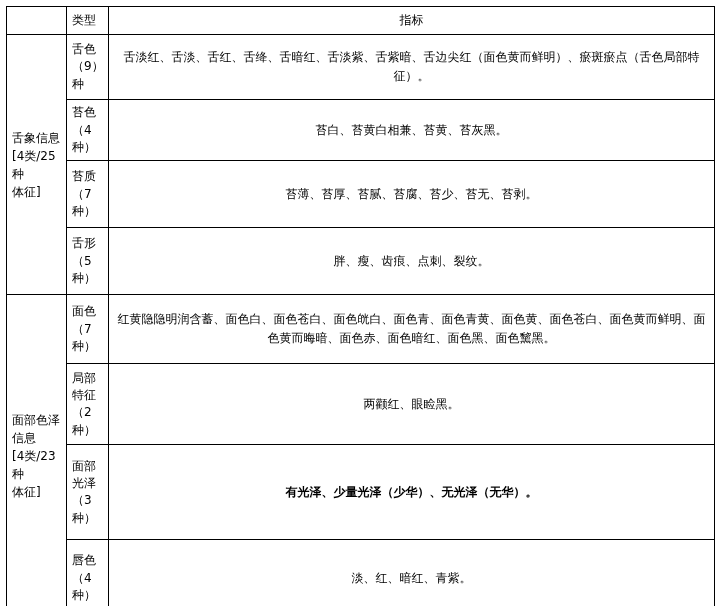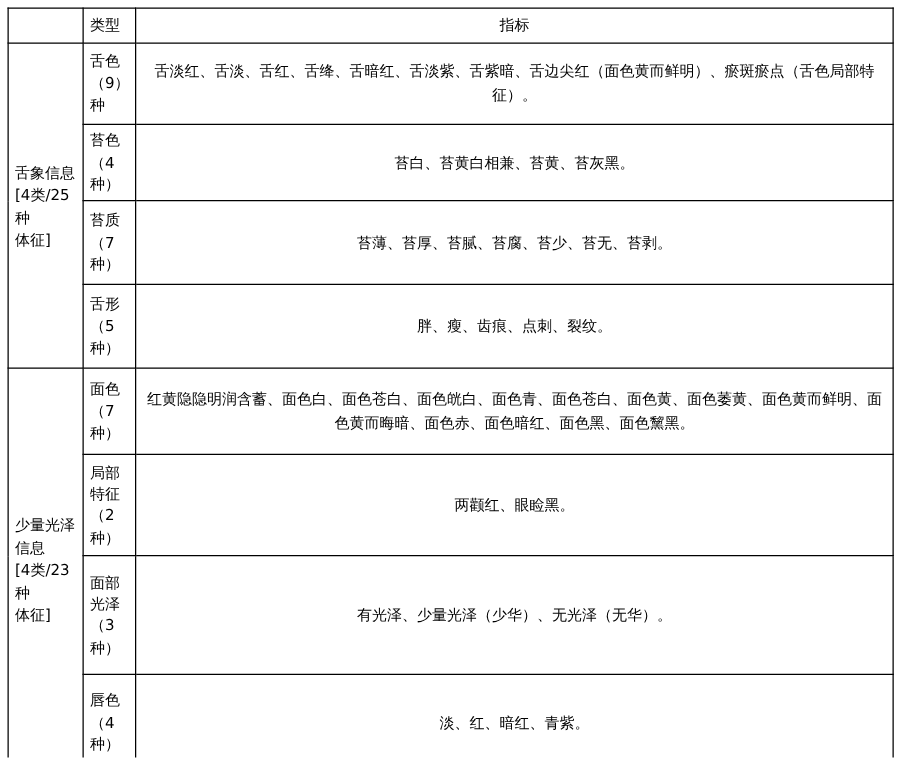--- a/index.html
+++ b/index.html
@@ -109,49 +109,49 @@
         <td class="type-cell">
           <span class="group-line">舌形</span>
           <span class="group-line">（5</span>
           <span class="group-line">种）</span>
         </td>
         <td class="value-cell" style="height:58px;">胖、瘦、齿痕、点刺、裂纹。</td>
       </tr>
 
       <tr>
         <td class="group-cell" rowspan="4">
-          <span class="group-line">少量光泽</span>
+          <span class="group-line">面部色泽</span>
           <span class="group-line">信息</span>
           <span class="group-line">[4类/23种</span>
           <span class="group-line">体征]</span>
         </td>
         <td class="type-cell">
           <span class="group-line">面色</span>
           <span class="group-line">（7</span>
           <span class="group-line">种）</span>
         </td>
-        <td class="value-cell" style="height:60px;">红黄隐隐明润含蓄、面色白、面色苍白、面色㿠白、面色青、面色苍白、面色黄、面色萎黄、面色黄而鲜明、面色黄而晦暗、面色赤、面色暗红、面色黑、面色黧黑。</td>
+        <td class="value-cell" style="height:60px;">红黄隐隐明润含蓄、面色白、面色苍白、面色㿠白、面色青、面色青黄、面色黄、面色苍白、面色黄而鲜明、面色黄而晦暗、面色赤、面色暗红、面色黑、面色黧黑。</td>
       </tr>
       <tr>
         <td class="type-cell">
           <span class="group-line">局部</span>
           <span class="group-line">特征</span>
           <span class="group-line">（2</span>
           <span class="group-line">种）</span>
         </td>
         <td class="value-cell" style="height:72px;">两颧红、眼睑黑。</td>
       </tr>
       <tr>
         <td class="type-cell">
           <span class="group-line">面部</span>
           <span class="group-line">光泽</span>
           <span class="group-line">（3</span>
           <span class="group-line">种）</span>
         </td>
-        <td class="value-cell" style="height:86px;">有光泽、少量光泽（少华）、无光泽（无华）。</td>
+        <td class="value-cell" style="height:86px;font-weight:bold;">有光泽、少量光泽（少华）、无光泽（无华）。</td>
       </tr>
       <tr>
         <td class="type-cell">
           <span class="group-line">唇色</span>
           <span class="group-line">（4</span>
           <span class="group-line">种）</span>
           <span class="group-line"></span>
         </td>
         <td class="value-cell" style="height:68px;">淡、红、暗红、青紫。</td>
       </tr>

